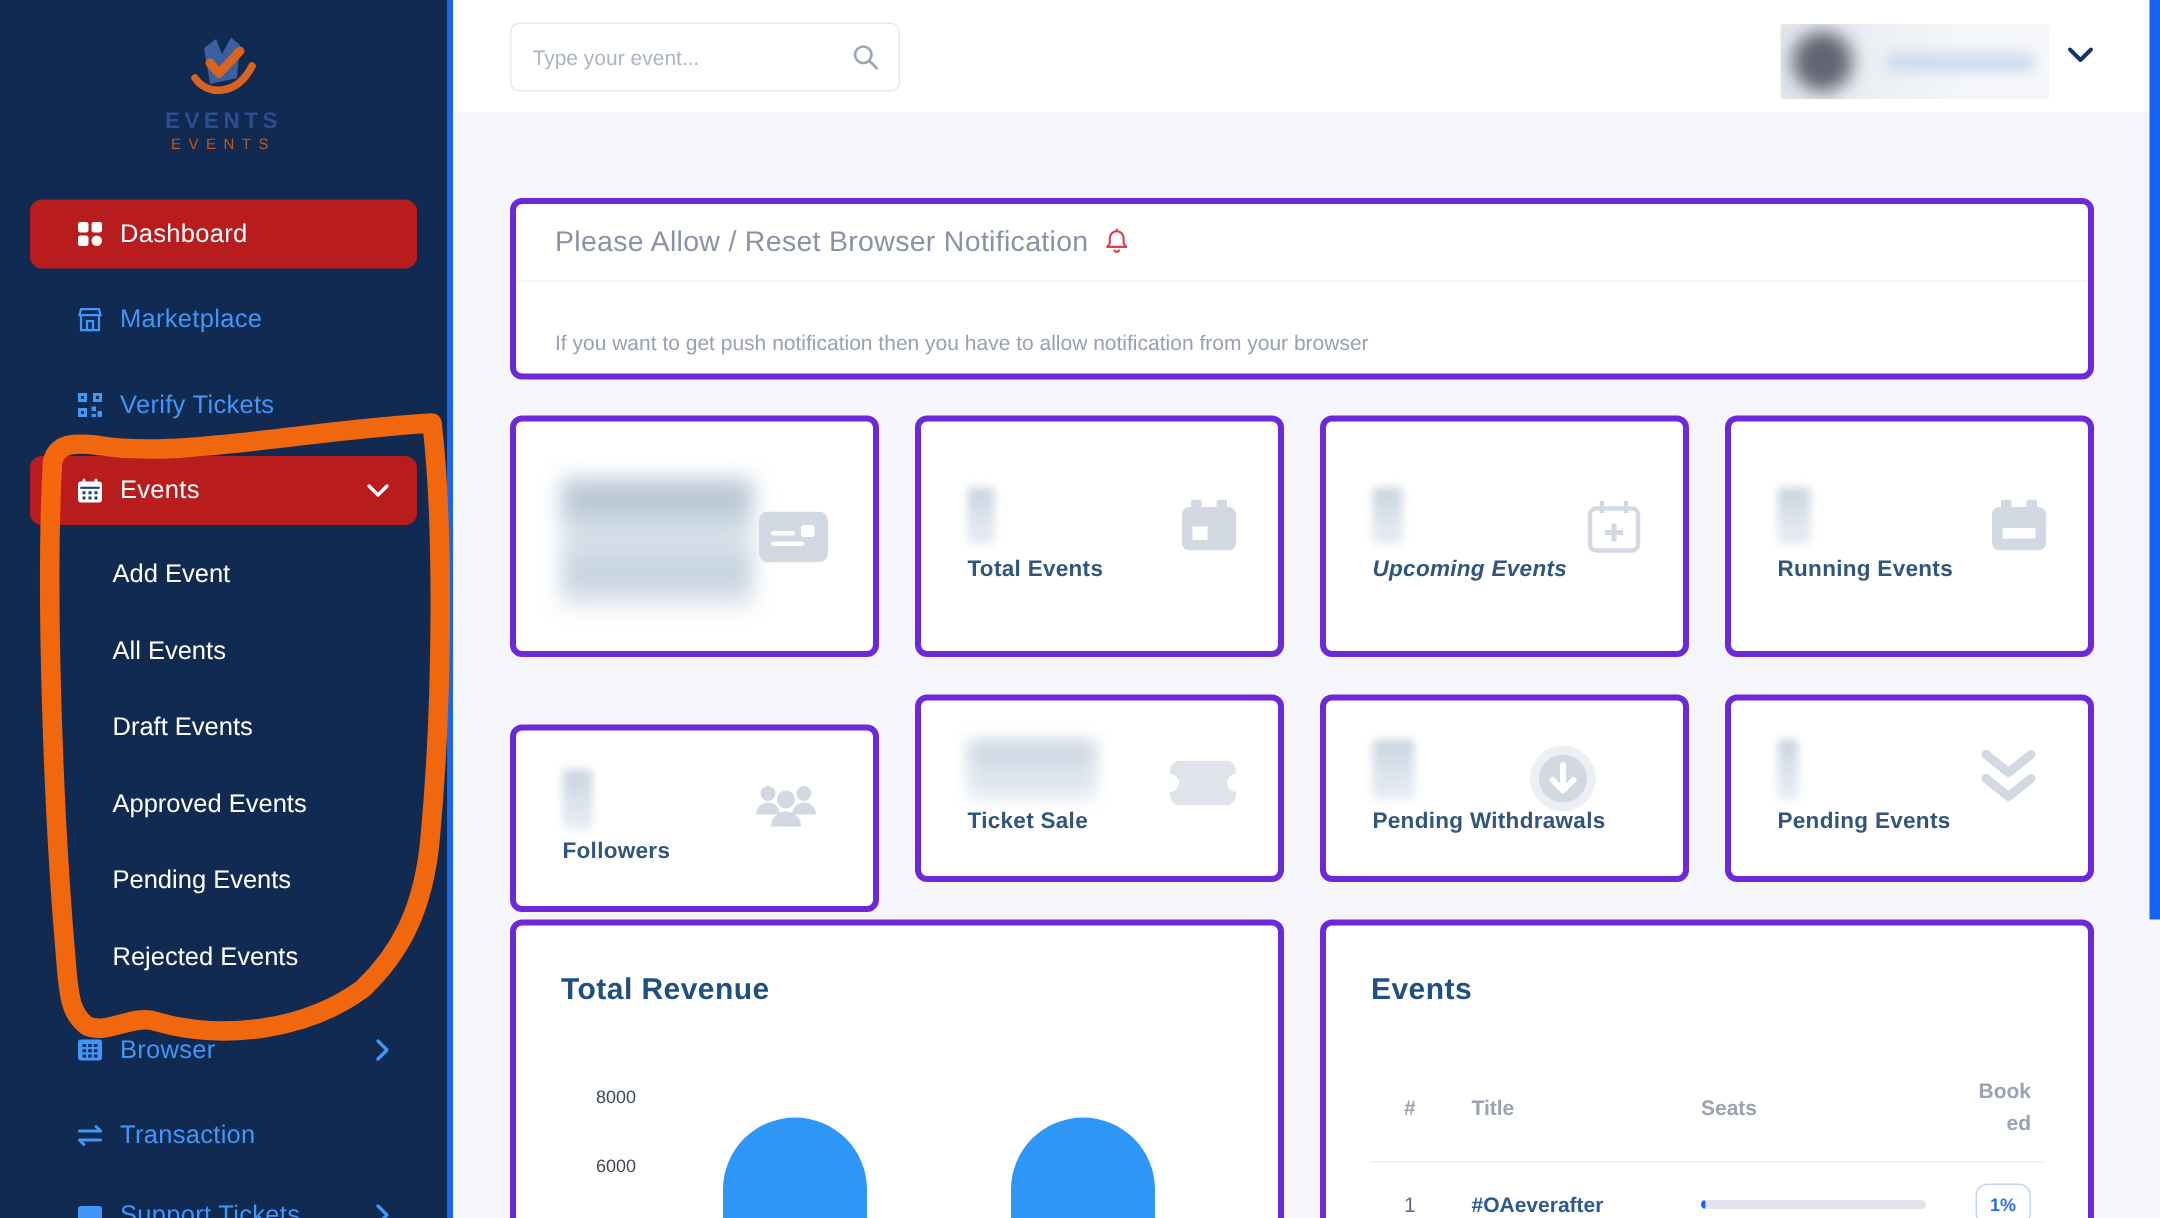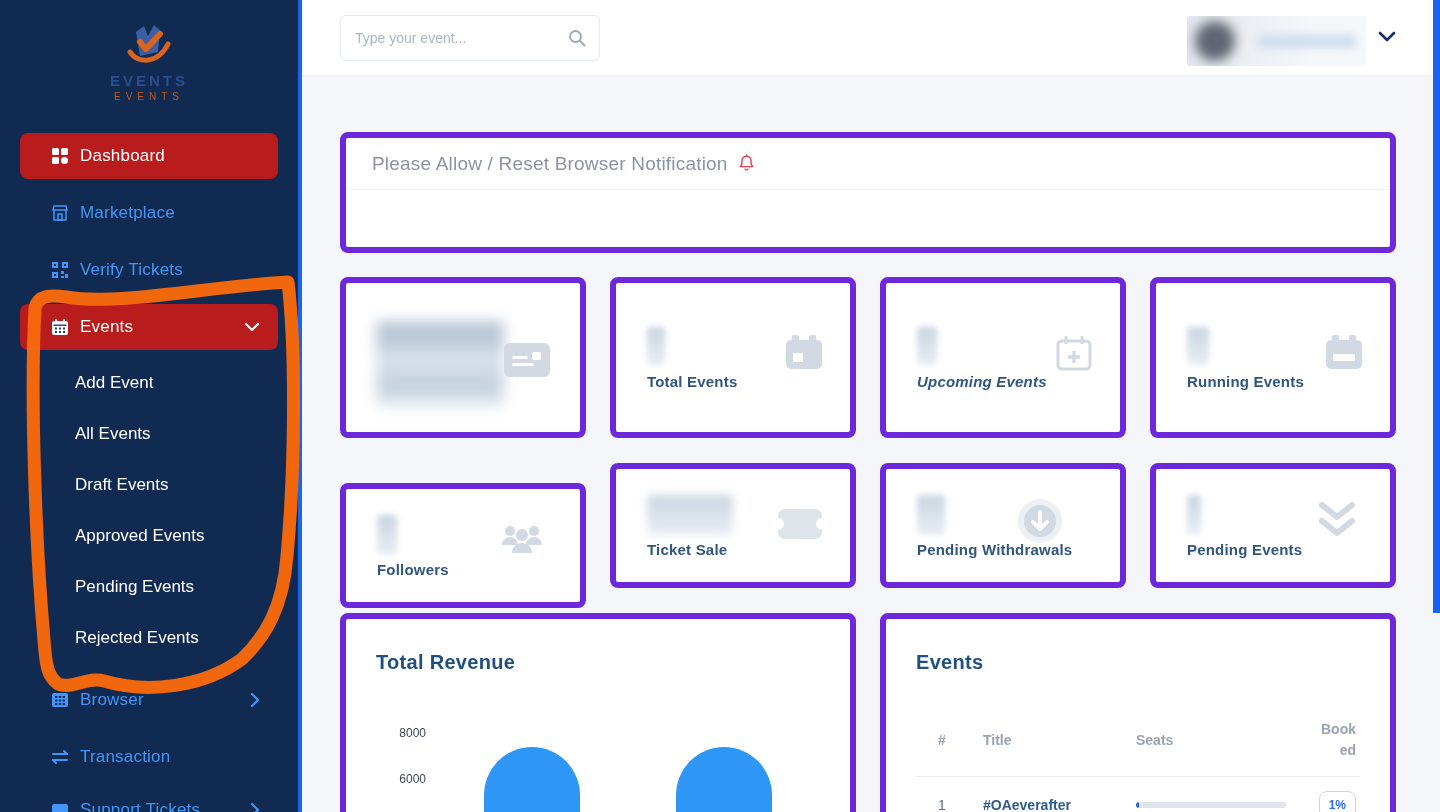--- a/index.html
+++ b/index.html
@@ -33,21 +33,21 @@
   .user-chip { position:absolute; right:74px; top:16px; width:179px; height:50px; background:linear-gradient(90deg,#e2e6ec, #f5f7fa 70%); overflow:hidden; border-radius:2px; cursor:pointer; }
   .user-avatar { position:absolute; left:8px; top:5px; width:40px; height:40px; border-radius:50%; background:#606672; filter:blur(6px); }
   .user-nameblur { position:absolute; left:70px; top:19px; width:100px; height:13px; border-radius:7px; background:#cfdced; filter:blur(4px); }
   .user-caret { position:absolute; right:44px; top:31px; display:flex; cursor:pointer; }
 
   
   .scroll-thumb { position:absolute; right:0; top:0; width:7px; height:613px; background:#1563f5; z-index:60; cursor:grab; }
 
   
   .main { position:absolute; left:302px; top:76px; width:1138px; height:736px; }
-  .card { position:absolute; background:#fff; border:6px solid #6d28d9; border-radius:8px; }
+  .card { position:absolute; background:#fff; border:4px solid #6d28d9; border-radius:8px; }
 
   .notif { left:38px; top:56px; width:1056px; height:121px; }
   .notif-title-row { height:52px; display:flex; align-items:center; padding-left:26px; border-bottom:1px solid #f0f2f5; }
   .notif-title { font-size:19px; color:#8a92a6; letter-spacing:.2px; }
   .notif-bell { margin-left:10px; display:flex; }
   .notif-body { padding:32px 26px 0; font-size:14px; color:#98a1b3; }
 
   .stat { }
   .stat .sticon { position:absolute; color:#d3d9e3; }
   .stat .stlabel { position:absolute; font-size:15px; font-weight:bold; color:#31567e; letter-spacing:.2px; }
@@ -252,20 +252,21 @@
       <div class="notif-title-row">
         <span class="notif-title">Please Allow / Reset Browser Notification</span>
         <span class="notif-bell">
           <svg width="17" height="19" viewBox="0 0 17 19" fill="none" stroke="#e23b4e" stroke-width="1.4" stroke-linejoin="round">
               <path d="M8.5 2.2a4.6 4.6 0 0 0-4.6 4.6v3.4L2.2 12.6h12.6l-1.7-2.4V6.8A4.6 4.6 0 0 0 8.5 2.2z"></path>
               <path d="M7 15a1.7 1.7 0 0 0 3 0" stroke-linecap="round"></path>
               <path d="M8.5 1v1.2" stroke-linecap="round"></path>
             </svg>
         </span>
       </div>
+      <div class="notif-body">If you want to get push notification then you have to allow notification from your browser</div>
     </div>
 
     <div class="card stat" style="left:38px; top:201px; width:246px; height:161px;">
       <div class="blurblock" style="left:30px; top:38px; width:128px; height:86px; filter:blur(7px); background:linear-gradient(180deg,#b9c7d6 20%, #dbe4ec 45%, #c2cfdc 75%, #e8edf2);"></div>
       <span class="sticon" style="right:30px; top:60px;">
         <svg width="46" height="34" viewBox="0 0 46 34" fill="#d3d9e3">
             <rect x="0" y="0" width="46" height="34" rx="6"></rect>
             <g fill="#fff">
               <rect x="8" y="13" width="16" height="3" rx="1.5"></rect>
               <rect x="8" y="20" width="22" height="3" rx="1.5"></rect>

